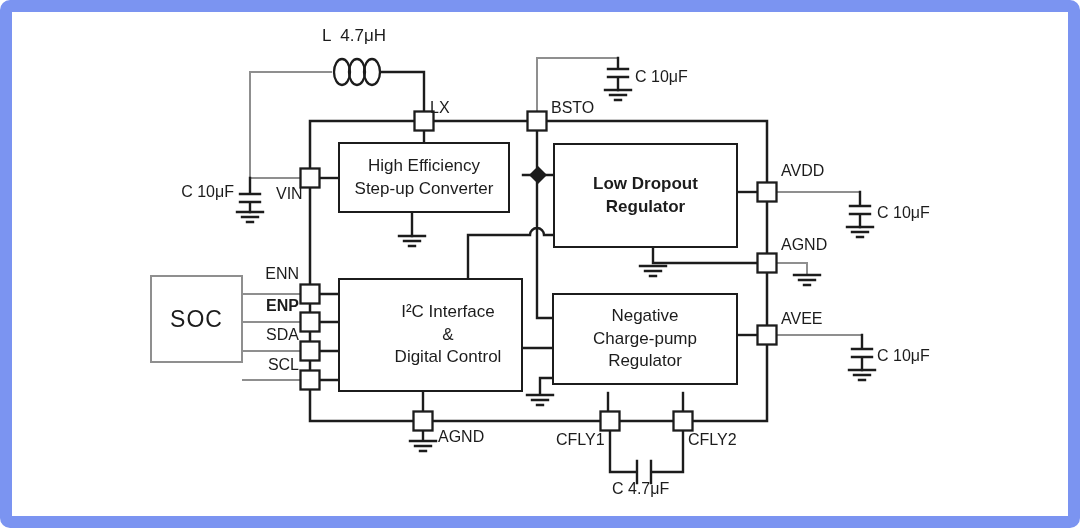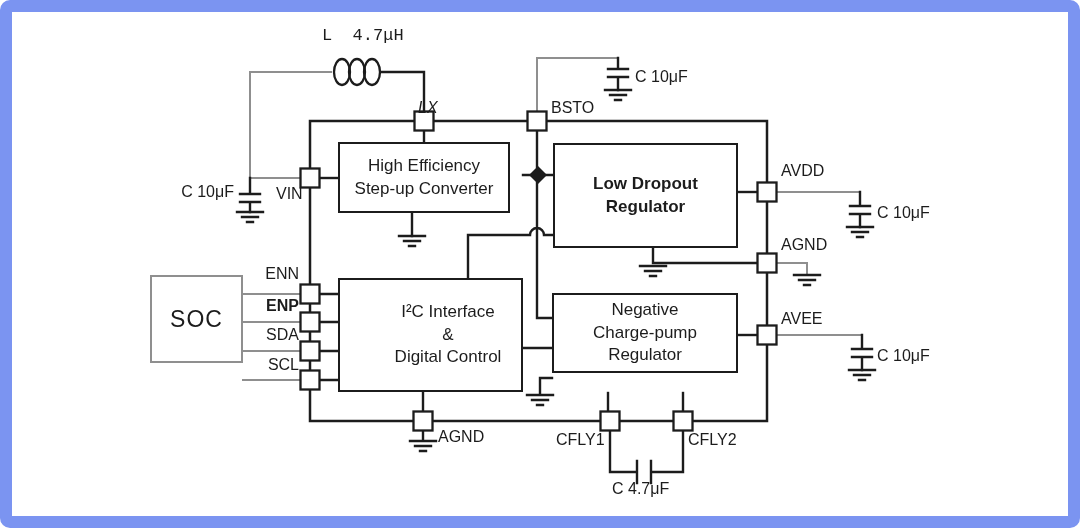--- a/index.html
+++ b/index.html
@@ -137,41 +137,41 @@
     <span>Low Dropout
 Regulator</span>
   </div>
 
   <div class="block" style="left:338px;top:278px;width:185px;height:114px;padding-left:35px;">
     <span>I²C Interface
 &amp;
 Digital Control</span>
   </div>
 
-  <div class="block" style="left:552px;top:293px;width:186px;height:80px;">
+  <div class="block" style="left:552px;top:293px;width:186px;height:92px;">
     <span>Negative
 Charge-pump
 Regulator</span>
   </div>
 
-  <div class="lbl" style="left:418px;top:100px;font-style:italic;">LX</div>
+  <div class="lbl" style="left:430px;top:100px;">LX</div>
   <div class="lbl" style="left:551px;top:100px;">BSTO</div>
   <div class="lbl" style="left:276px;top:186px;">VIN</div>
   <div class="lbl right" style="left:248px;top:266px;width:51px;">ENN</div>
   <div class="lbl right" style="left:248px;top:298px;width:51px;font-weight:bold;">ENP</div>
   <div class="lbl right" style="left:248px;top:327px;width:51px;">SDA</div>
   <div class="lbl right" style="left:248px;top:357px;width:51px;">SCL</div>
   <div class="lbl" style="left:781px;top:163px;">AVDD</div>
   <div class="lbl" style="left:781px;top:237px;">AGND</div>
   <div class="lbl" style="left:781px;top:311px;">AVEE</div>
   <div class="lbl" style="left:438px;top:429px;">AGND</div>
   <div class="lbl" style="left:556px;top:432px;">CFLY1</div>
   <div class="lbl" style="left:688px;top:432px;">CFLY2</div>
 
-  <div class="lbl" style="left:322px;top:27px;font-size:17px;font-family:Liberation Mono, monospace;">L  4.7μH</div>
+  <div class="lbl" style="left:322px;top:27px;font-size:17px;">L  4.7μH</div>
   <div class="lbl right" style="left:158px;top:184px;width:76px;">C 10μF</div>
   <div class="lbl" style="left:635px;top:69px;">C 10μF</div>
   <div class="lbl" style="left:877px;top:205px;">C 10μF</div>
   <div class="lbl" style="left:877px;top:348px;">C 10μF</div>
   <div class="lbl" style="left:612px;top:481px;">C 4.7μF</div>
 
   <div class="frame"></div>
 </div>
 
 </body></html>

